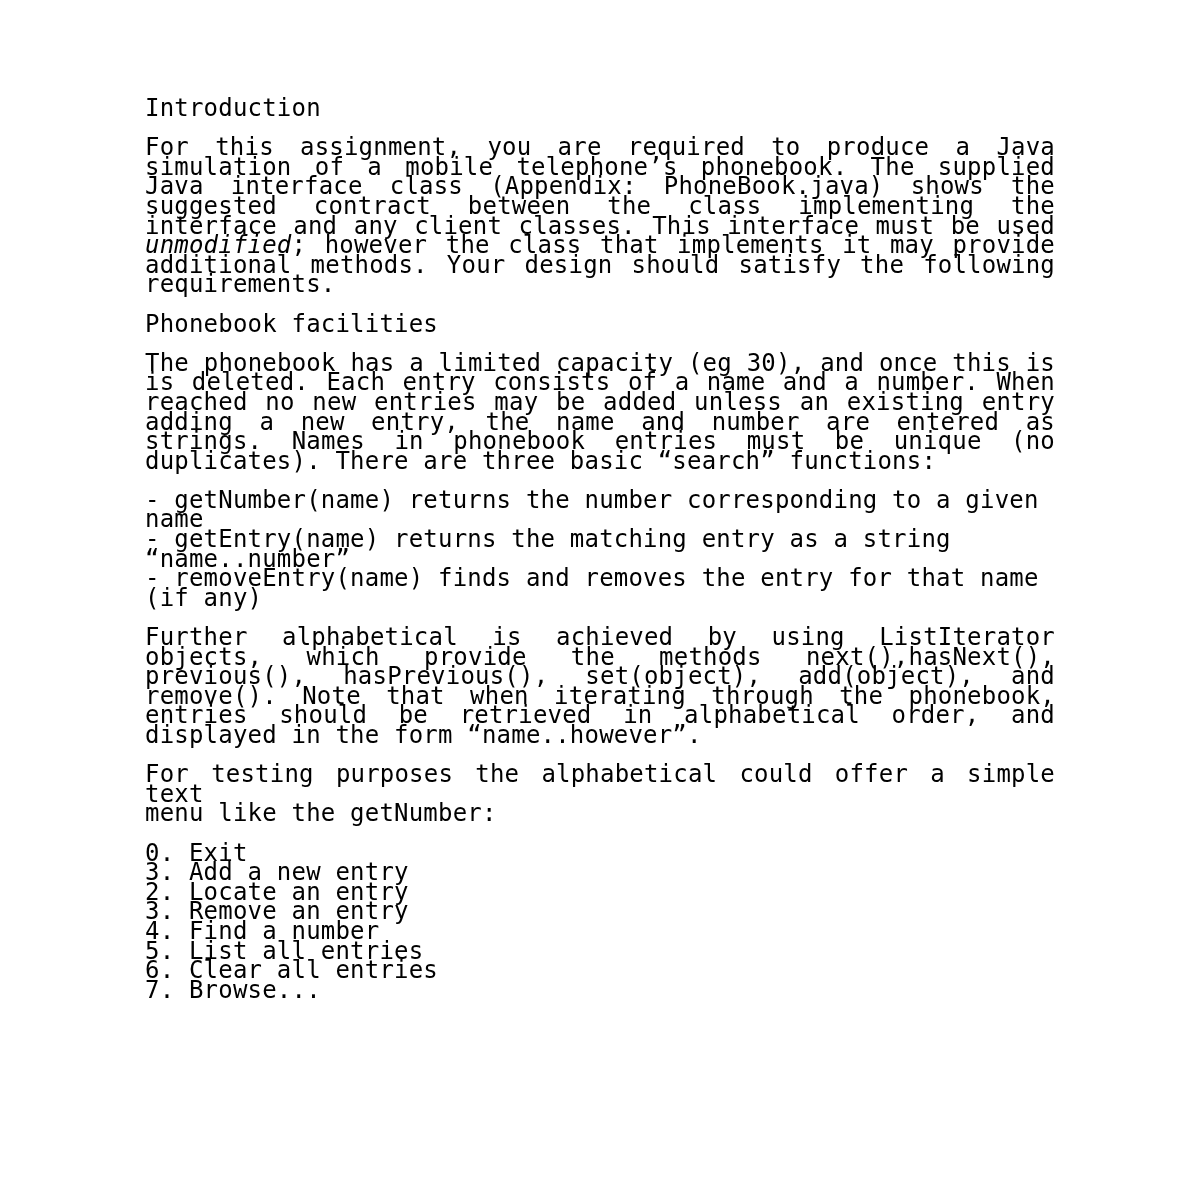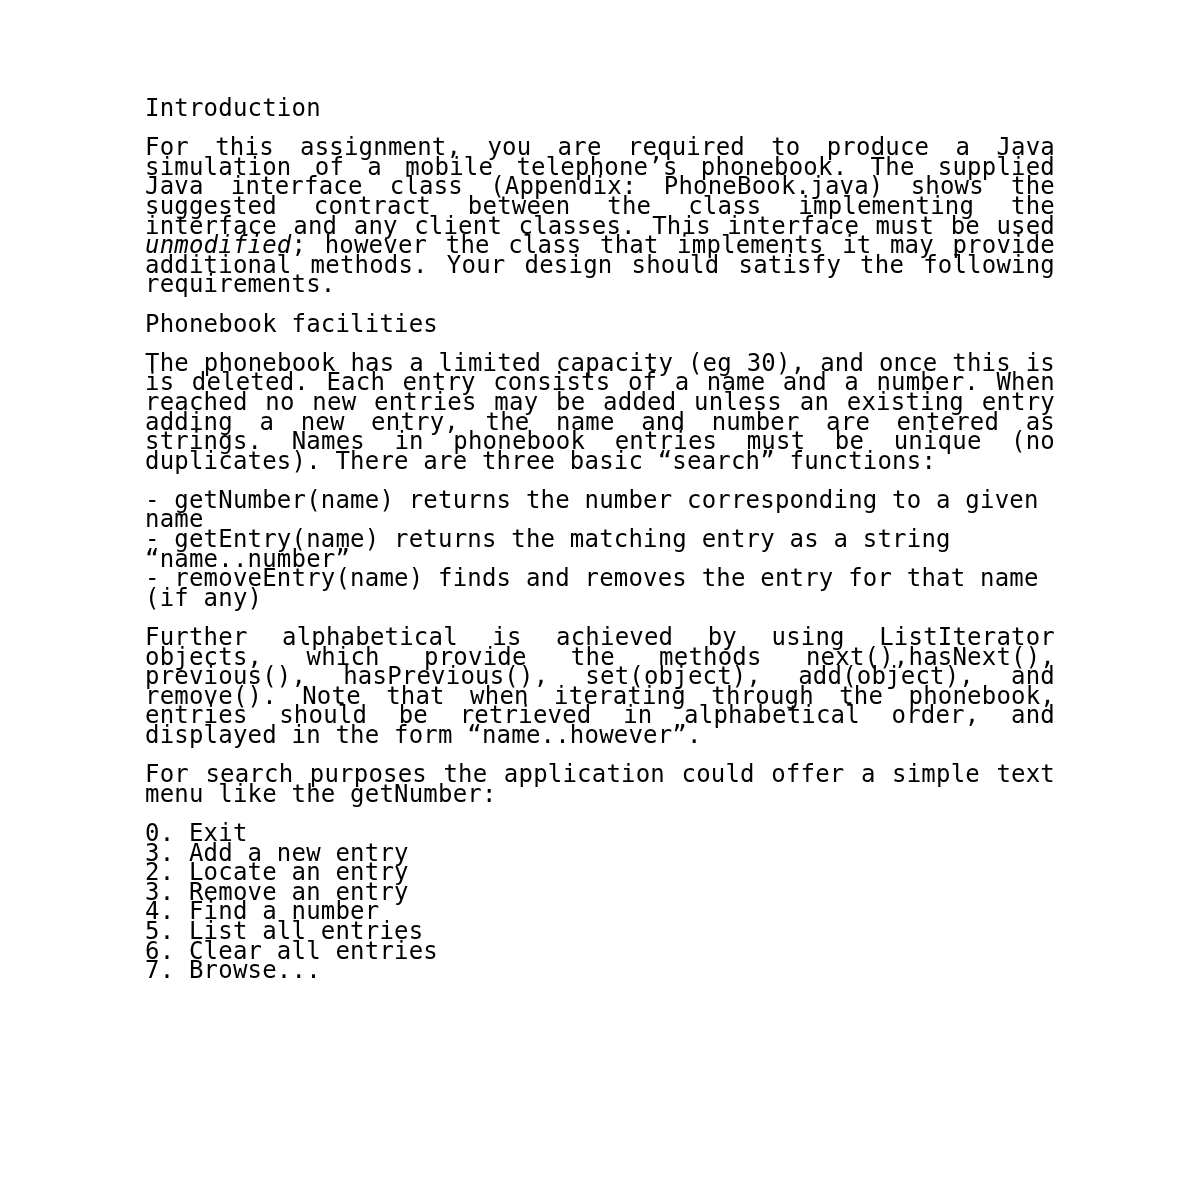--- a/index.html
+++ b/index.html
@@ -82,21 +82,21 @@
     </div>
     <div class="block paragraph">
       <div class="line just">Further alphabetical is achieved by using ListIterator</div>
       <div class="line just">objects, which provide the methods next(),hasNext(),</div>
       <div class="line just">previous(), hasPrevious(), set(object), add(object), and</div>
       <div class="line just">remove(). Note that when iterating through the phonebook,</div>
       <div class="line just">entries should be retrieved in alphabetical order, and</div>
       <div class="line">displayed in the form “name..however”.</div>
     </div>
     <div class="block paragraph">
-      <div class="line just">For search purposes the application could offer a simple text</div>
+      <div class="line just">For testing purposes the alphabetical could offer a simple text</div>
       <div class="line">menu like the getNumber:</div>
     </div>
     <div class="block list">
       <div class="line">0. Exit</div>
       <div class="line">3. Add a new entry</div>
       <div class="line">2. Locate an entry</div>
       <div class="line">3. Remove an entry</div>
       <div class="line">4. Find a number</div>
       <div class="line">5. List all entries</div>
       <div class="line">6. Clear all entries</div>

